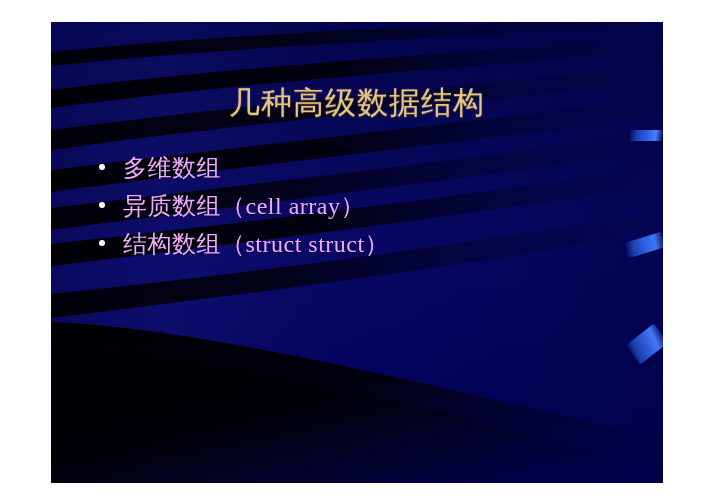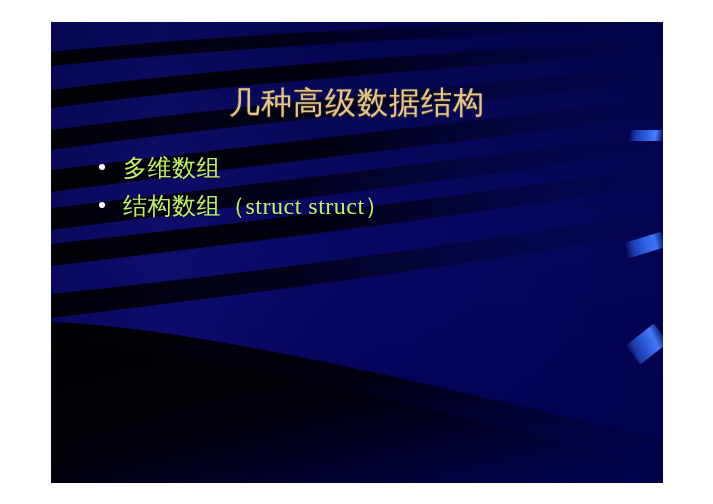--- a/index.html
+++ b/index.html
@@ -154,21 +154,21 @@
     height: 6px;
     border-radius: 50%;
     background: #ffffff;
     margin-right: 18px;
     position: relative;
     top: -6px;
   }
   .bullet-text {
     font-size: 24px;
     line-height: 30px;
-    color: #bef264;
+    color: #f0abfc;
     letter-spacing: 0.5px;
     text-shadow: 0 1px 1px rgba(0,0,20,0.7);
   }
 </style>
 </head>
 <body>
 
 <div id="page">
 
   <div id="slide">
@@ -230,20 +230,24 @@
 
     <div id="title">几种高级数据结构</div>
 
     <div id="bullets">
 
       <div class="bullet-row">
         <span class="bullet-dot"></span>
         <span class="bullet-text">多维数组</span>
       </div>
 
+      <div class="bullet-row">
+        <span class="bullet-dot"></span>
+        <span class="bullet-text">异质数组（cell array）</span>
+      </div>
 
       <div class="bullet-row">
         <span class="bullet-dot"></span>
         <span class="bullet-text">结构数组（struct struct）</span>
       </div>
 
     </div>
 
   </div>
 

